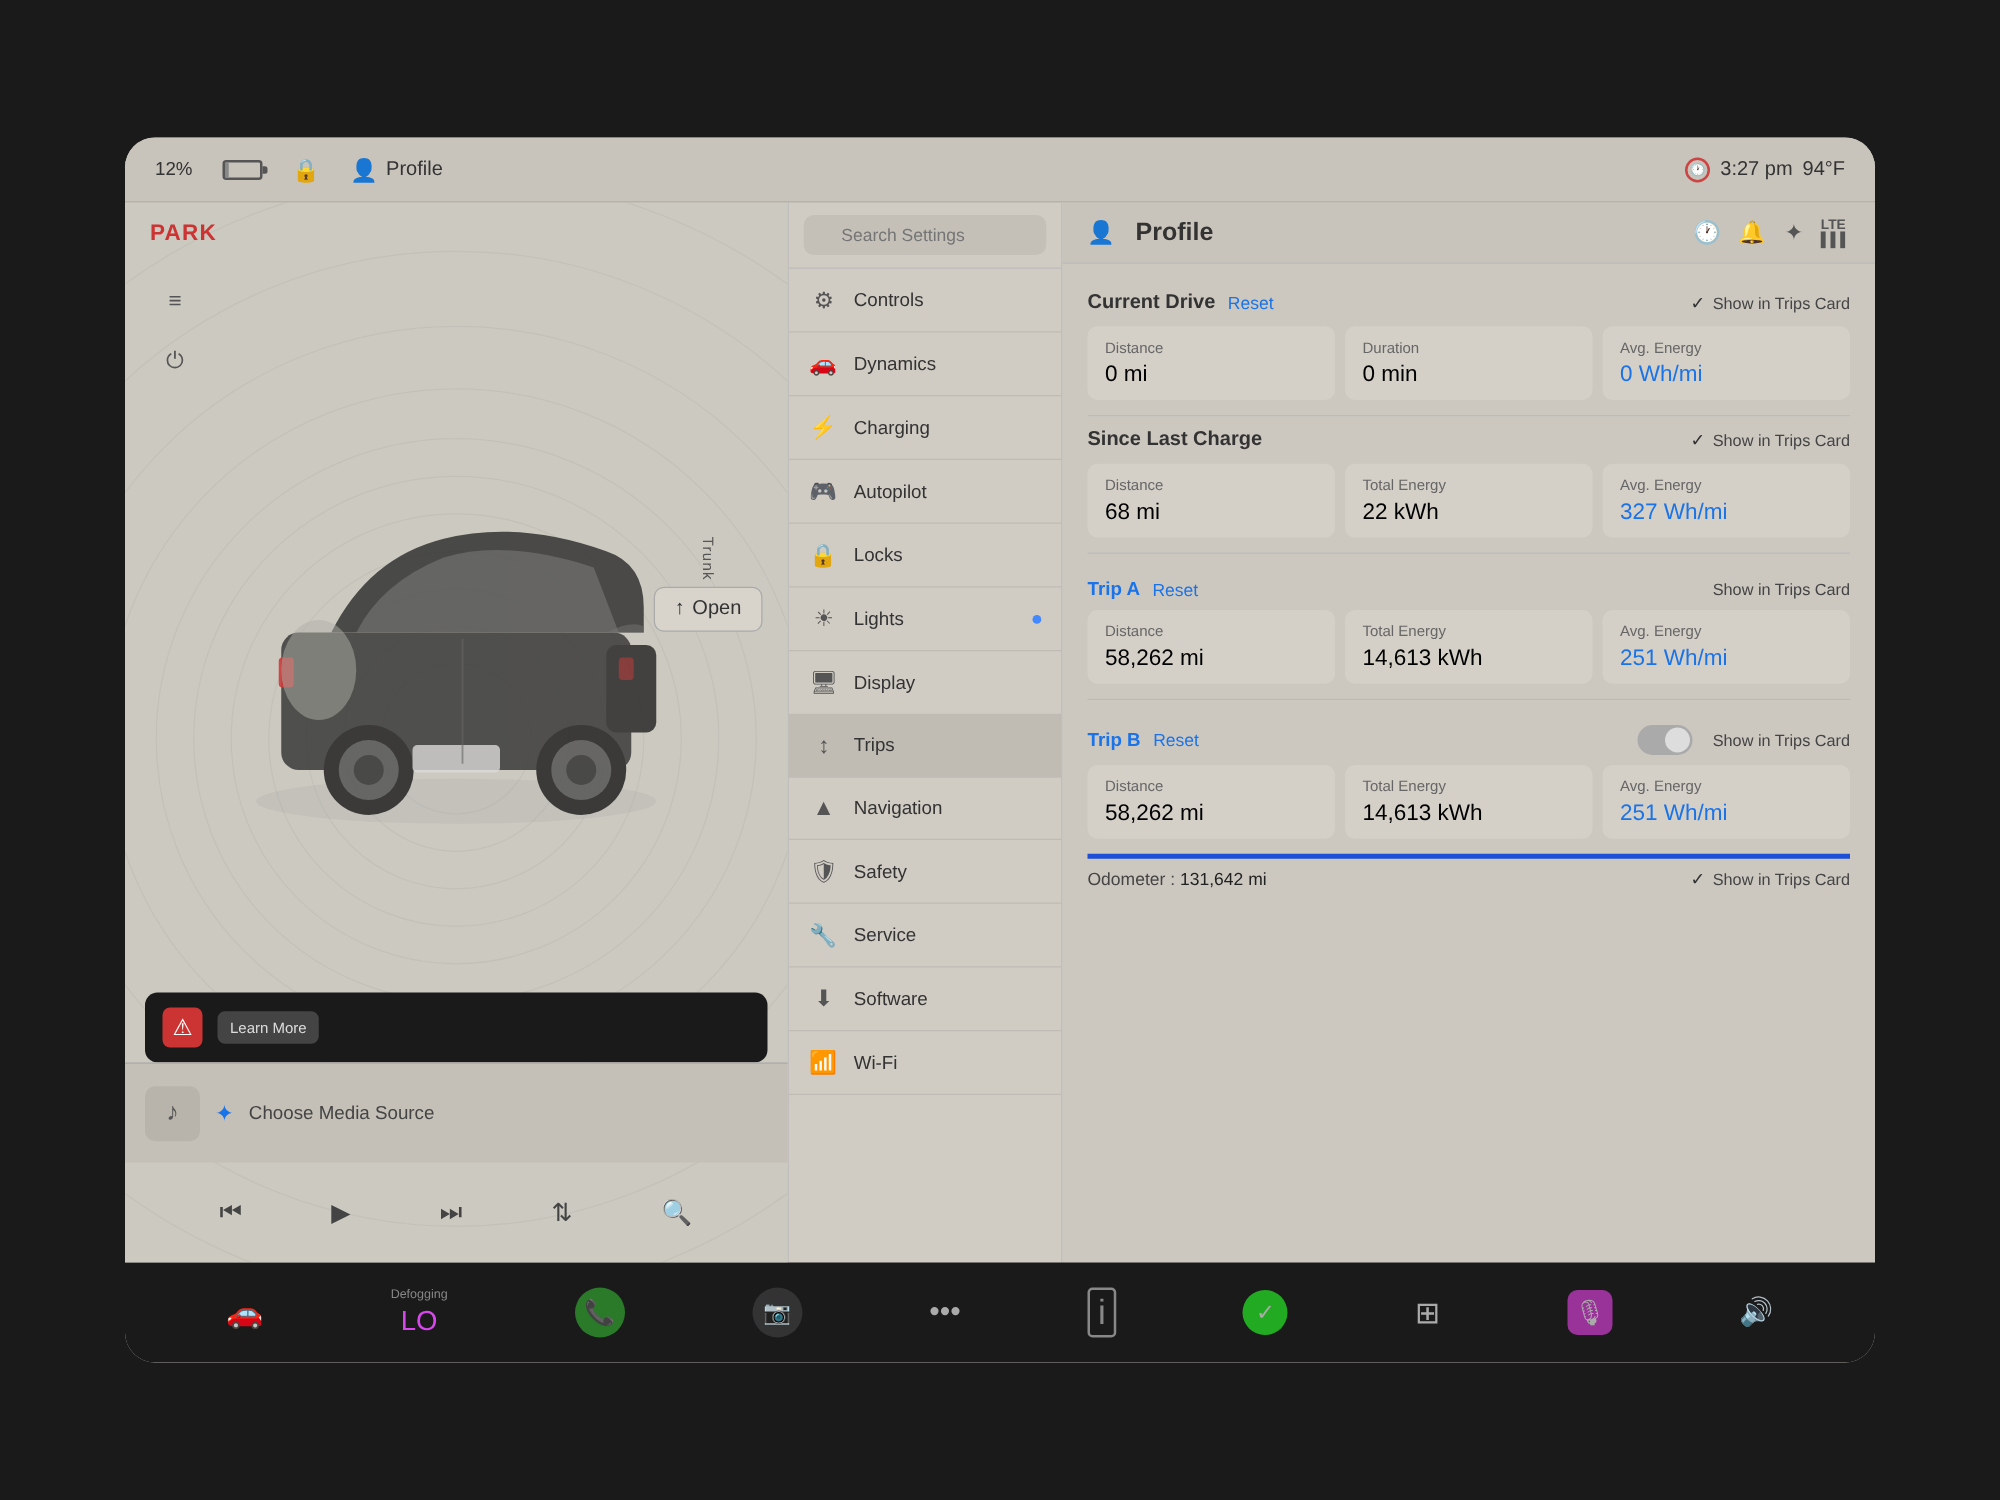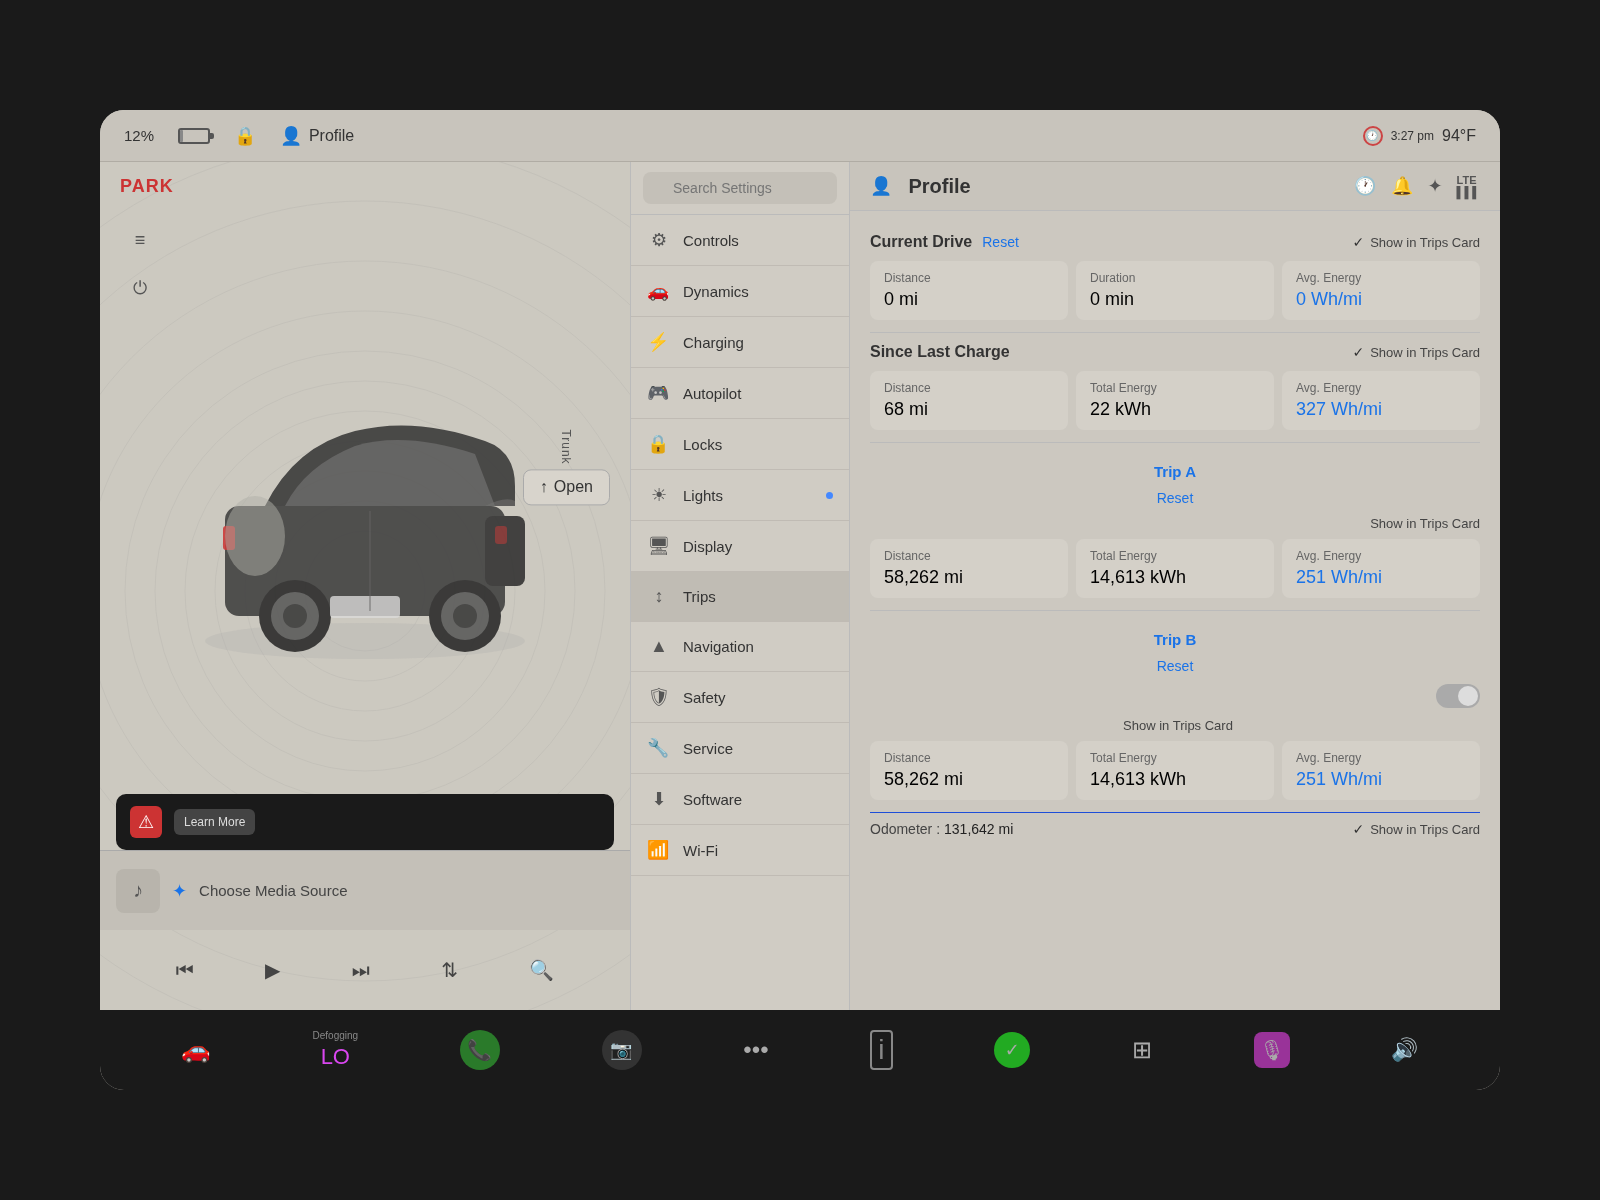--- a/index.html
+++ b/index.html
@@ -96,21 +96,21 @@
       width: 20px;
       height: 20px;
       border: 2px solid #c44;
       border-radius: 50%;
       display: inline-flex;
       align-items: center;
       justify-content: center;
       font-size: 10px;
     }
     .time-text {
-      font-size: 12px;
+      font-size: 16px;
       color: #333;
       font-weight: 500;
     }
     .temp-text {
       font-size: 16px;
       color: #333;
     }
 
     
     .main-content {
@@ -457,21 +457,20 @@
       height: 1px;
       background: #bbb;
       margin: 10px 0;
     }
     .trip-section-header {
       display: flex;
       align-items: center;
       gap: 10px;
       margin-bottom: 8px;
       margin-top: 20px;
-      flex-direction: column;
     }
     .trip-label {
       font-size: 15px;
       color: #1a73e8;
       font-weight: 600;
     }
     .show-trips-toggle {
       margin-left: auto;
       width: 44px;
       height: 24px;
@@ -486,21 +485,21 @@
       right: 2px;
       width: 20px;
       height: 20px;
       background: #ddd;
       border-radius: 50%;
     }
     .odometer-row {
       display: flex;
       align-items: flex-end;
       padding-top: 8px;
-      border-top: 1px solid #1d4ed8;
+      border-top: 4px solid #1d4ed8;
     }
     .odometer-text {
       font-size: 14px;
       color: #444;
     }
     .odometer-value {
       font-size: 14px;
       color: #222;
       font-weight: 500;
       margin-left: 4px;

